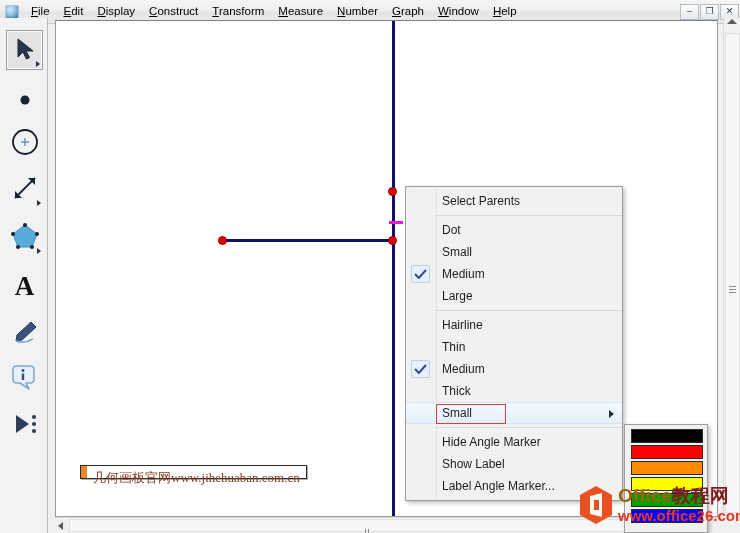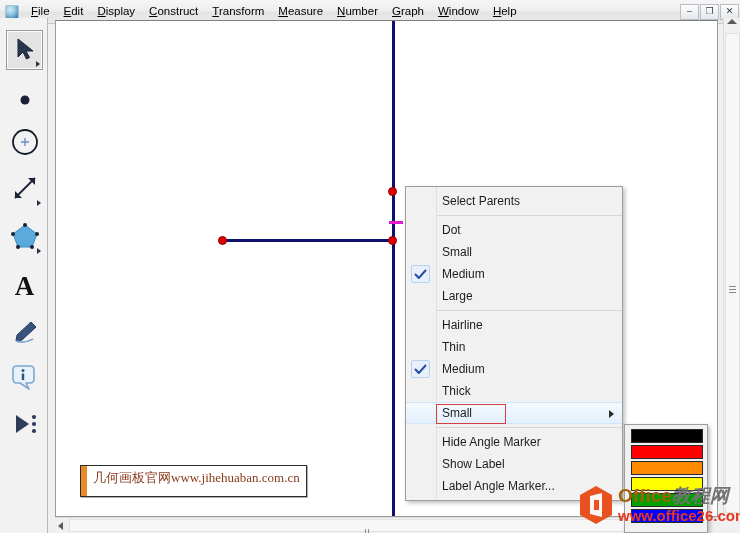--- a/index.html
+++ b/index.html
@@ -123,21 +123,21 @@
 
   
   #wm-textbox {
     position: absolute;
     left: 24px; top: 444px;
     border: 1px solid #2b2b2b;
     background: #ffffff;
     box-shadow: 1px 1px 0 #b0b0b0;
     display: flex;
     align-items: stretch;
-    height: 32px;
+    height: 14px;
   }
   #wm-textbox .handle {
     width: 6px;
     background: #e8892a;
     flex: 0 0 auto;
   }
   #wm-textbox .wm-text {
     font-size: 13px;
     color: #8a3b1c;
     padding: 2px 6px 2px 6px;
@@ -292,21 +292,21 @@
     width: 36px; height: 40px;
   }
   #office-wm .wm1 {
     position: absolute; left: 40px; top: 2px;
     font-size: 19px;
     font-weight: bold;
     line-height: 22px;
     white-space: nowrap;
   }
   #office-wm .wm1 .blue { color: #a16207; }
-  #office-wm .wm1 .green { color: #737373; font-style: italic; }
+  #office-wm .wm1 .green { color: #7f1d1d; }
   #office-wm .wm2 {
     position: absolute; left: 40px; top: 24px;
     font-size: 15px;
     font-weight: bold;
     color: #e8371f;
     line-height: 18px;
     white-space: nowrap;
   }
 </style>
 </head>

